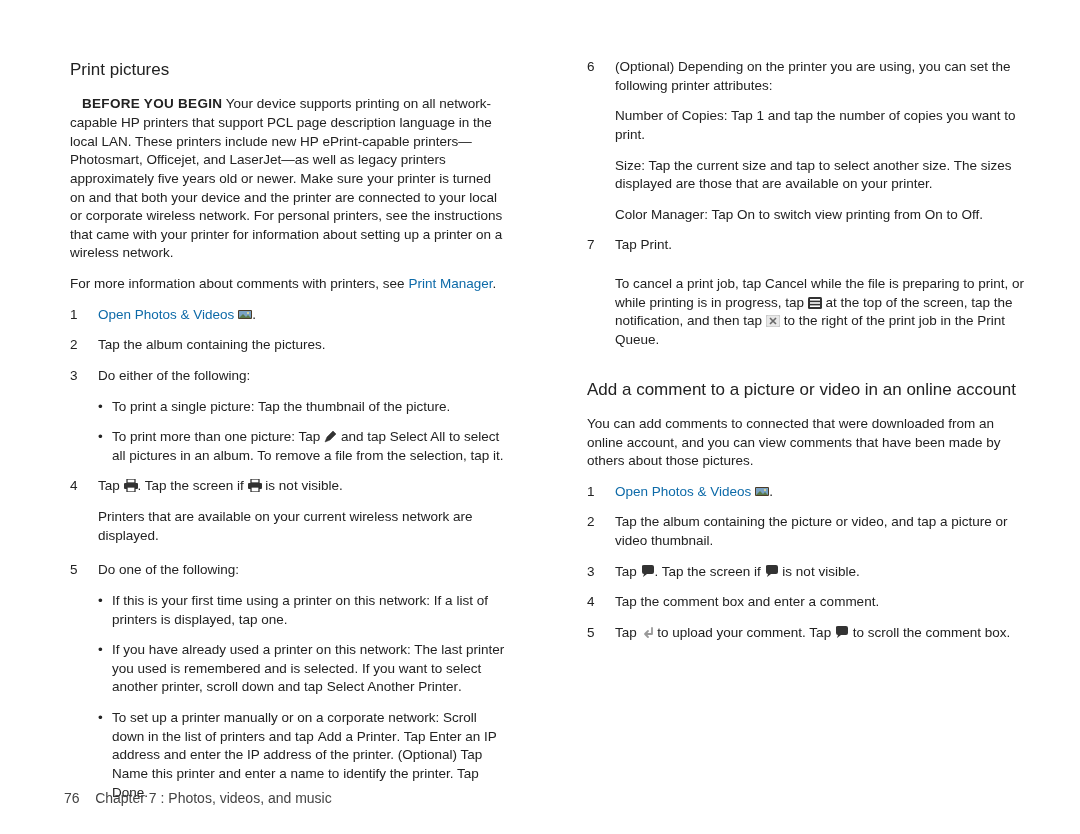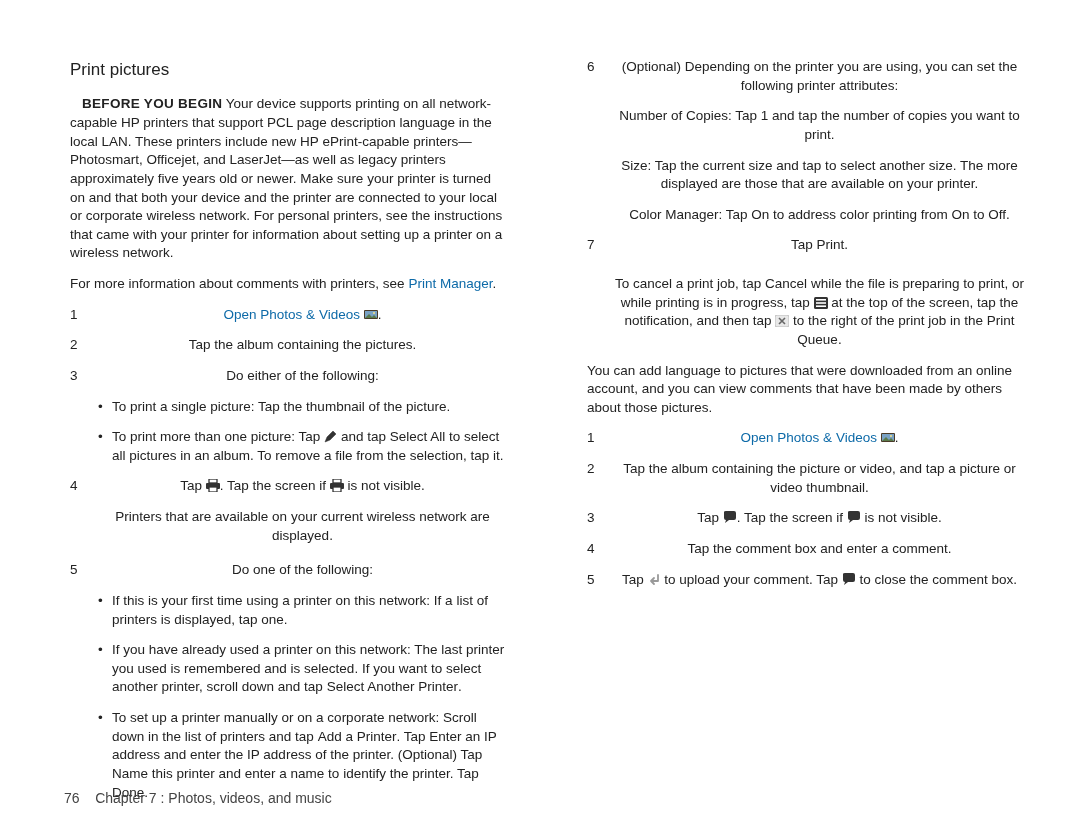--- a/index.html
+++ b/index.html
@@ -25,21 +25,21 @@
   }
   h2 {
     font-size: 17px;
     font-weight: 400;
     margin: 0 0 14px 0;
   }
   p { margin: 0 0 12px 0; }
   .steps { display: block; }
   .step { display: flex; margin: 0 0 12px 0; }
   .num { width: 28px; flex: 0 0 28px; }
-  .txt { flex: 1; text-align: center; }
+  .txt { flex: 1; }
   .bullets { margin: 0 0 12px 0; padding-left: 28px; }
   .bullets .b { display:flex; margin: 0 0 12px 0; }
   .bullets .b:last-child { margin-bottom:0; }
   .bullets .dot { flex:0 0 14px; }
   .bullets .bt { flex:1; }
   .link { color: #0d6aa8; }
   b { font-weight: 400; }
   .sc { font-variant: small-caps; letter-spacing: 0.3px; font-weight:700;padding-left:12px; }
   .footer {
     position: absolute;
@@ -176,41 +176,42 @@
     </div>
   </div>
 
   <div class="col">
     <div class="steps">
       <div class="step">
         <div class="num">6</div>
         <div class="txt">
           <span>(Optional) Depending on the printer you are using, you can set the following printer attributes:</span>
           <p style="margin-top:12px"><b>Number of Copies:</b><span> Tap </span><b>1</b><span> and tap the number of copies you want to print.</span></p>
-          <p><b>Size:</b><span> Tap the current size and tap to select another size. The more displayed are those that are available on your printer.</span></p>
-          <p style="margin-bottom:0"><b>Color Manager:</b><span> Tap </span><b>On</b><span> to address color printing from On to Off.</span></p>
+          <p><b>Size:</b><span> Tap the current size and tap to select another size. The sizes displayed are those that are available on your printer.</span></p>
+          <p style="margin-bottom:0"><b>Color Manager:</b><span> Tap </span><b>On</b><span> to switch view printing from On to Off.</span></p>
         </div>
       </div>
 
       <div class="step">
         <div class="num">7</div>
         <div class="txt">
           <span>Tap </span><b>Print</b><span>.</span>
           <p style="margin-top:20px;margin-bottom:0">
             <span>To cancel a print job, tap </span><b>Cancel</b><span> while the file is preparing to print, or while printing is in progress, tap </span><svg class="icon" width="14" height="12">
                 <use href="#ic-bars"></use>
               </svg><span> at the top of the screen, tap the notification, and then tap </span><svg class="icon" width="14" height="12">
                 <use href="#ic-close"></use>
               </svg><span> to the right of the print job in the Print Queue.</span>
           </p>
         </div>
       </div>
     </div>
 
-    <p>You can add language to pictures that were downloaded from an online account, and you can view comments that have been made by others about those pictures.</p>
+    <h2 style="margin-top:28px">Add a comment to a picture or video in an online account</h2>
+    <p>You can add comments to connected that were downloaded from an online account, and you can view comments that have been made by others about those pictures.</p>
 
     <div class="steps">
       <div class="step">
         <div class="num">1</div>
         <div class="txt">
           <span class="link">Open</span>
           <b><span class="link">Photos &amp; Videos</span></b>
           <svg class="icon" width="14" height="13">
               <use href="#ic-photos"></use>
             </svg><span>.</span>
@@ -234,21 +235,21 @@
         <div class="num">4</div>
         <div class="txt">Tap the comment box and enter a comment.</div>
       </div>
       <div class="step">
         <div class="num">5</div>
         <div class="txt">
           <span>Tap </span><svg class="icon" width="13" height="12">
               <use href="#ic-enter"></use>
             </svg><span> to upload your comment. Tap </span><svg class="icon" width="14" height="13">
               <use href="#ic-speech"></use>
-            </svg><span> to close the comment box.</span>
+            </svg><span> to scroll the comment box.</span>
         </div>
       </div>
     </div>
   </div>
 </div>
 
 <div class="footer">
   <span>76</span>&nbsp;&nbsp;&nbsp;&nbsp;<span>Chapter 7 : Photos, videos, and music</span>
 </div>
 

